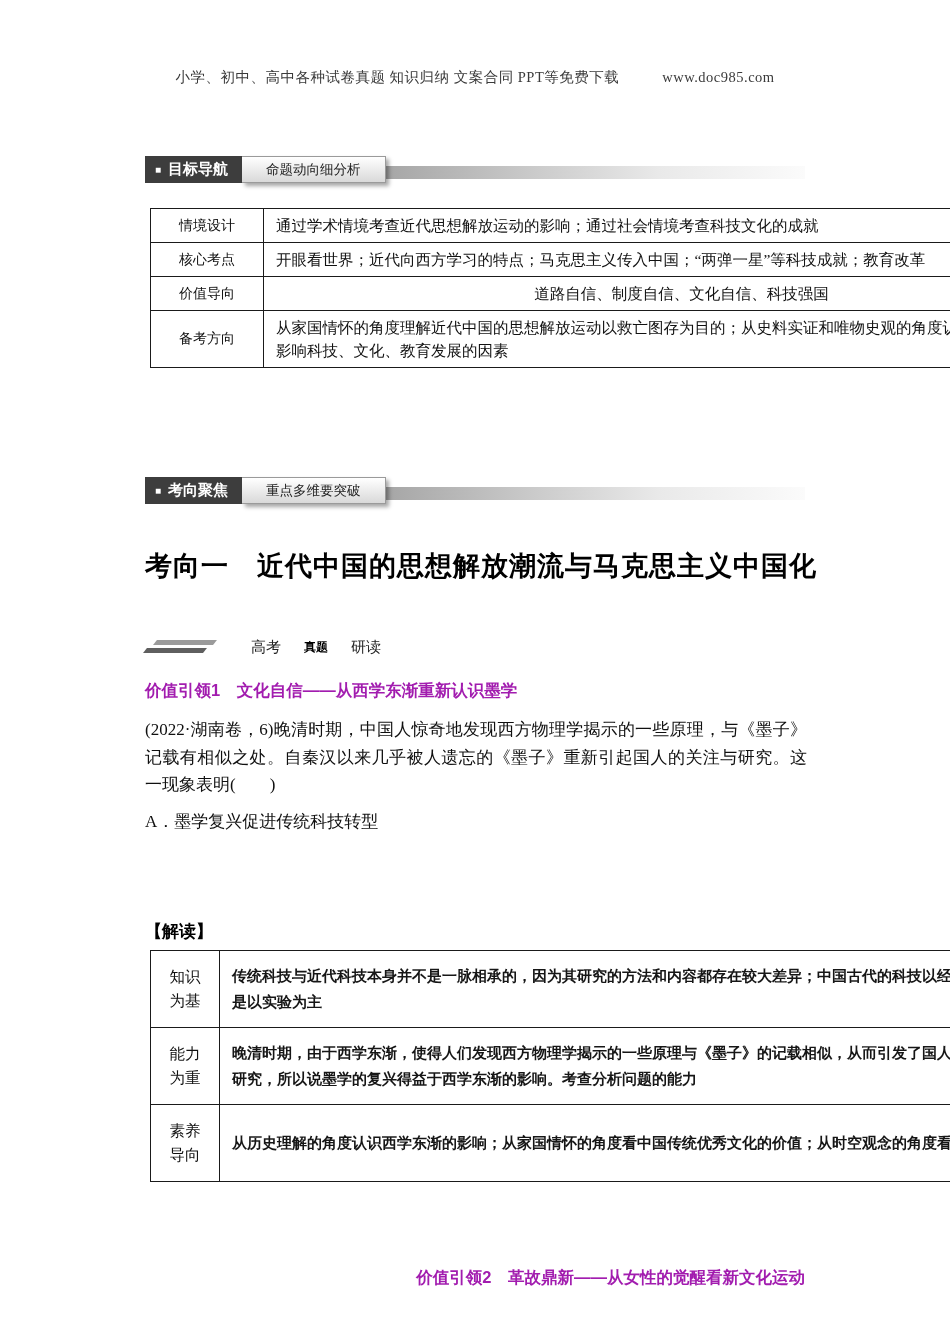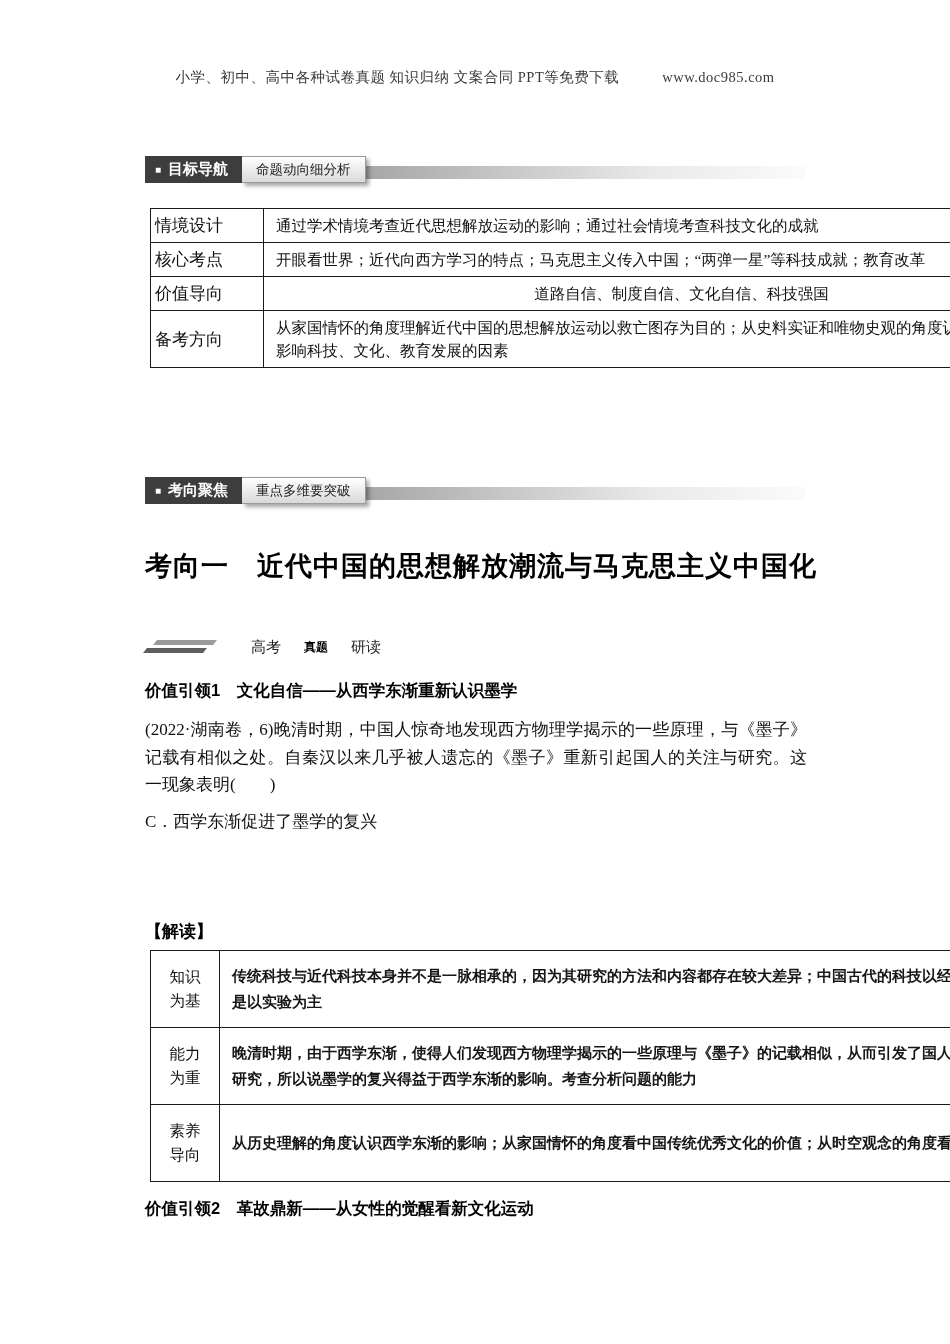--- a/index.html
+++ b/index.html
@@ -19,29 +19,29 @@
     background:#3d3d3d;color:#fff;
     font-family:"Liberation Sans","DejaVu Sans",sans-serif;font-weight:bold;font-size:15px;
     display:flex;align-items:center;gap:7px;padding:0 14px 0 10px;white-space:nowrap;
   }
   .secbar-dark .sq{font-size:10px;line-height:1;}
   .secbar-tab{
     background:linear-gradient(#ffffff,#d9d9d9);
     border:1px solid #9a9a9a;border-left:none;
     box-shadow:3px 3px 4px rgba(0,0,0,.35);
     color:#222;font-family:Liberation Mono, monospace;font-size:13.5px;
-    display:flex;align-items:center;padding:0 14px;white-space:nowrap;position:relative;z-index:2;
+    display:flex;align-items:center;padding:0 24px;white-space:nowrap;position:relative;z-index:2;
   }
   .secbar-grad{flex:1;align-self:center;height:13px;margin-top:6px;
     background:linear-gradient(to right,#a6a6a6,#e9e9e9 65%,#fbfbfb);}
   
   table.tbl{border-collapse:collapse;width:100%;table-layout:fixed;}
   table.tbl td{border:1px solid #1a1a1a;vertical-align:middle;}
   .tbl1{position:absolute;left:150px;top:208px;width:652px;}
-  .tbl1 td.lbl{width:104px;font-size:17px;padding:5px 4px;}
+  .tbl1 td.lbl{width:104px;text-align:center;font-size:14px;padding:5px 4px;}
   .tbl1 td.cnt{font-size:15.5px;line-height:23px;padding:5px 12px;text-align:left;}
   .tbl1 td.cnt.center{text-align:center;}
   .tbl2{position:absolute;left:150px;top:950px;width:652px;}
   .tbl2 td.lbl{width:64px;text-align:center;font-size:15.5px;line-height:24px;padding:14px 2px;white-space:pre-line;}
   .tbl2 td.cnt{
     font-family:"Liberation Sans","DejaVu Sans",sans-serif;font-weight:bold;
     font-size:15px;line-height:26px;padding:8px 12px;text-align:left;color:#161616;
   }
   
   .kaoxiang-title{
@@ -56,24 +56,24 @@
   .deco-line.l1{top:3px;left:10px;width:60px;background:#9b9b9b;}
   .deco-line.l2{top:11px;left:0;width:60px;background:#5f5f5f;}
   .subheader .sh1,.subheader .sh3{
     font-family:"Liberation Sans","DejaVu Sans",sans-serif;font-size:15px;color:#222;margin:0 20px;}
   .subheader .sh2{
     font-family:"Liberation Sans","DejaVu Sans",sans-serif;font-weight:bold;font-size:12px;color:#000;margin:0 3px;}
   
   .value-lead{
     position:absolute;left:145px;width:660px;
     font-family:"Liberation Sans","DejaVu Sans",sans-serif;font-weight:bold;
-    font-size:16.5px;color:#000000;
+    font-size:16.5px;color:#a21caf;
   }
   .value-lead.vl1{top:680px;}
-  .value-lead.vl2{top:1198px;}
+  .value-lead.vl2{top:1267px;text-align:right;}
   
   .question-stem{
     position:absolute;left:145px;top:716px;width:662px;
     font-size:17px;line-height:27.5px;text-align:justify;color:#101010;
   }
   .options{position:absolute;left:145px;top:806px;width:660px;font-size:17px;color:#101010;}
   .option{line-height:32.5px;}
   .jiedu-label{
     position:absolute;left:145px;top:920px;
     font-family:"Liberation Sans","DejaVu Sans",sans-serif;font-weight:bold;font-size:17px;color:#000;
@@ -139,21 +139,21 @@
   <span class="sh1">高考</span>
   <span class="sh2">真题</span>
   <span class="sh3">研读</span>
 </div>
 
 <div class="value-lead vl1">价值引领1　文化自信——从西学东渐重新认识墨学</div>
 
 <div class="question-stem">(2022·湖南卷，6)晚清时期，中国人惊奇地发现西方物理学揭示的一些原理，与《墨子》记载有相似之处。自秦汉以来几乎被人遗忘的《墨子》重新引起国人的关注与研究。这一现象表明(　　)</div>
 
 <div class="options">
-  <div class="option">C．西学东渐促进了墨学的复兴</div>
+  <div class="option">A．墨学复兴促进传统科技转型</div>
 </div>
 
 <div class="jiedu-label">【解读】</div>
 
 <table class="tbl tbl2">
   <tbody>
       <tr>
     <td class="lbl">知识
 为基</td>
     <td class="cnt">传统科技与近代科技本身并不是一脉相承的，因为其研究的方法和内容都存在较大差异；中国古代的科技以经验和观察为主，而不是以实验为主</td>

